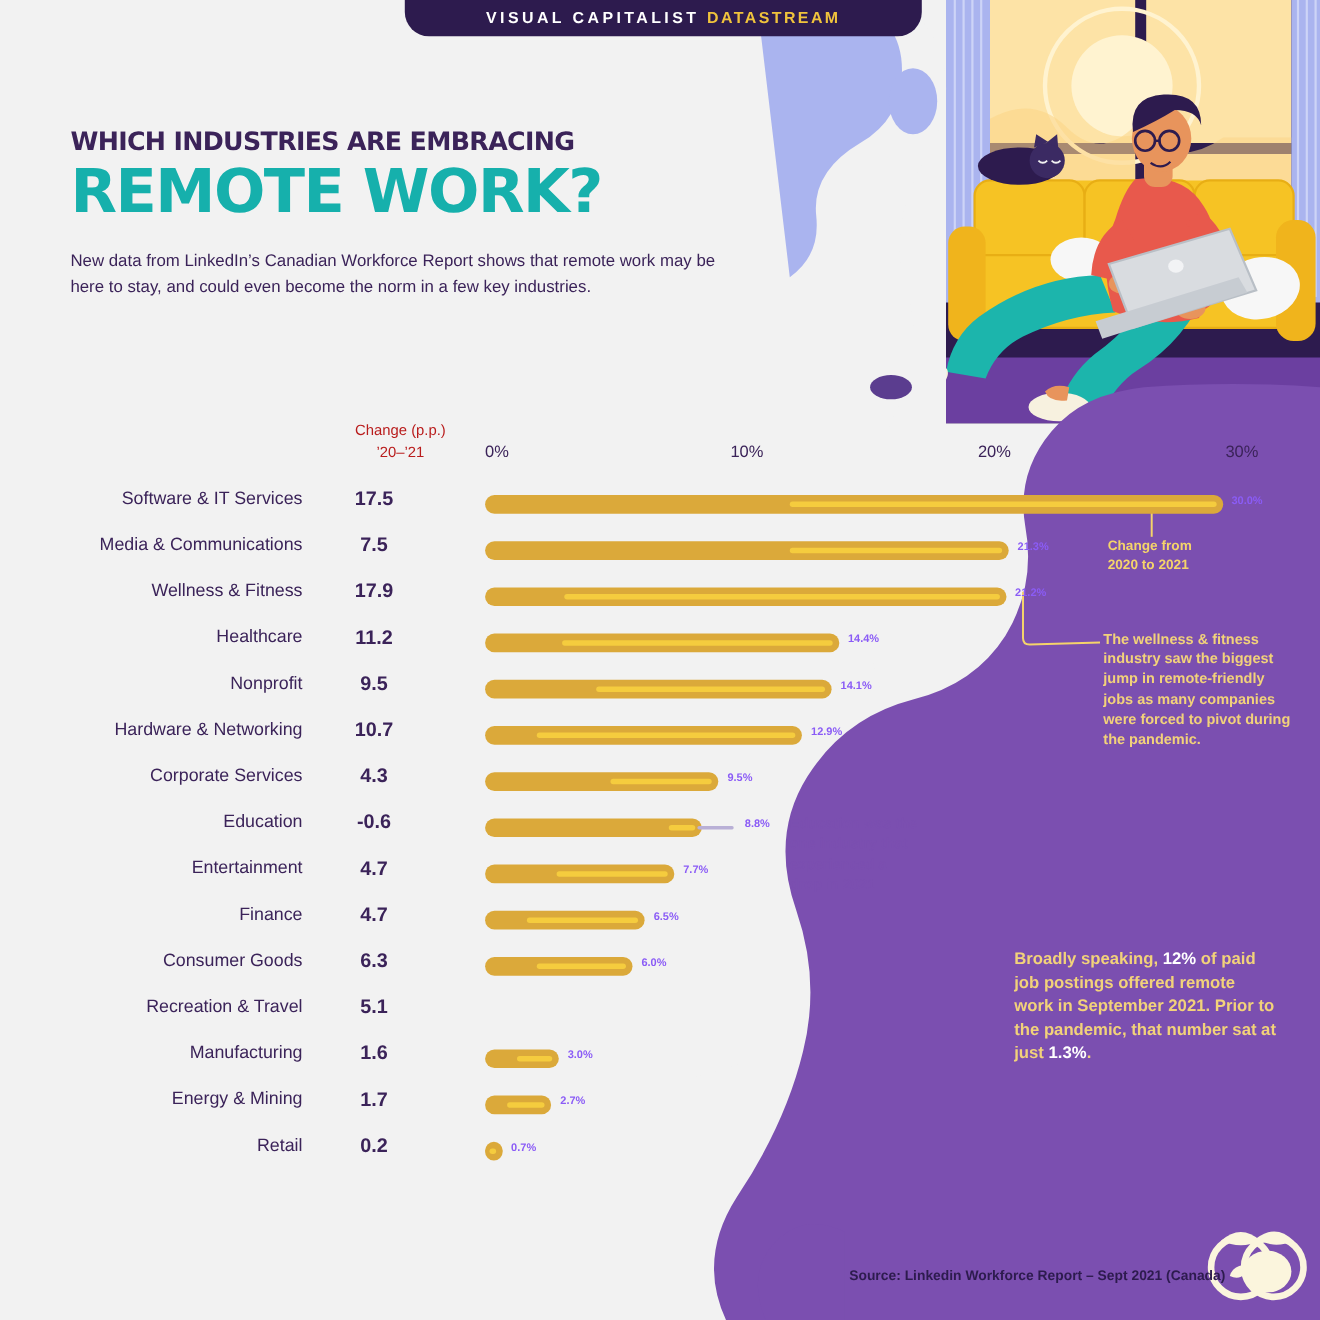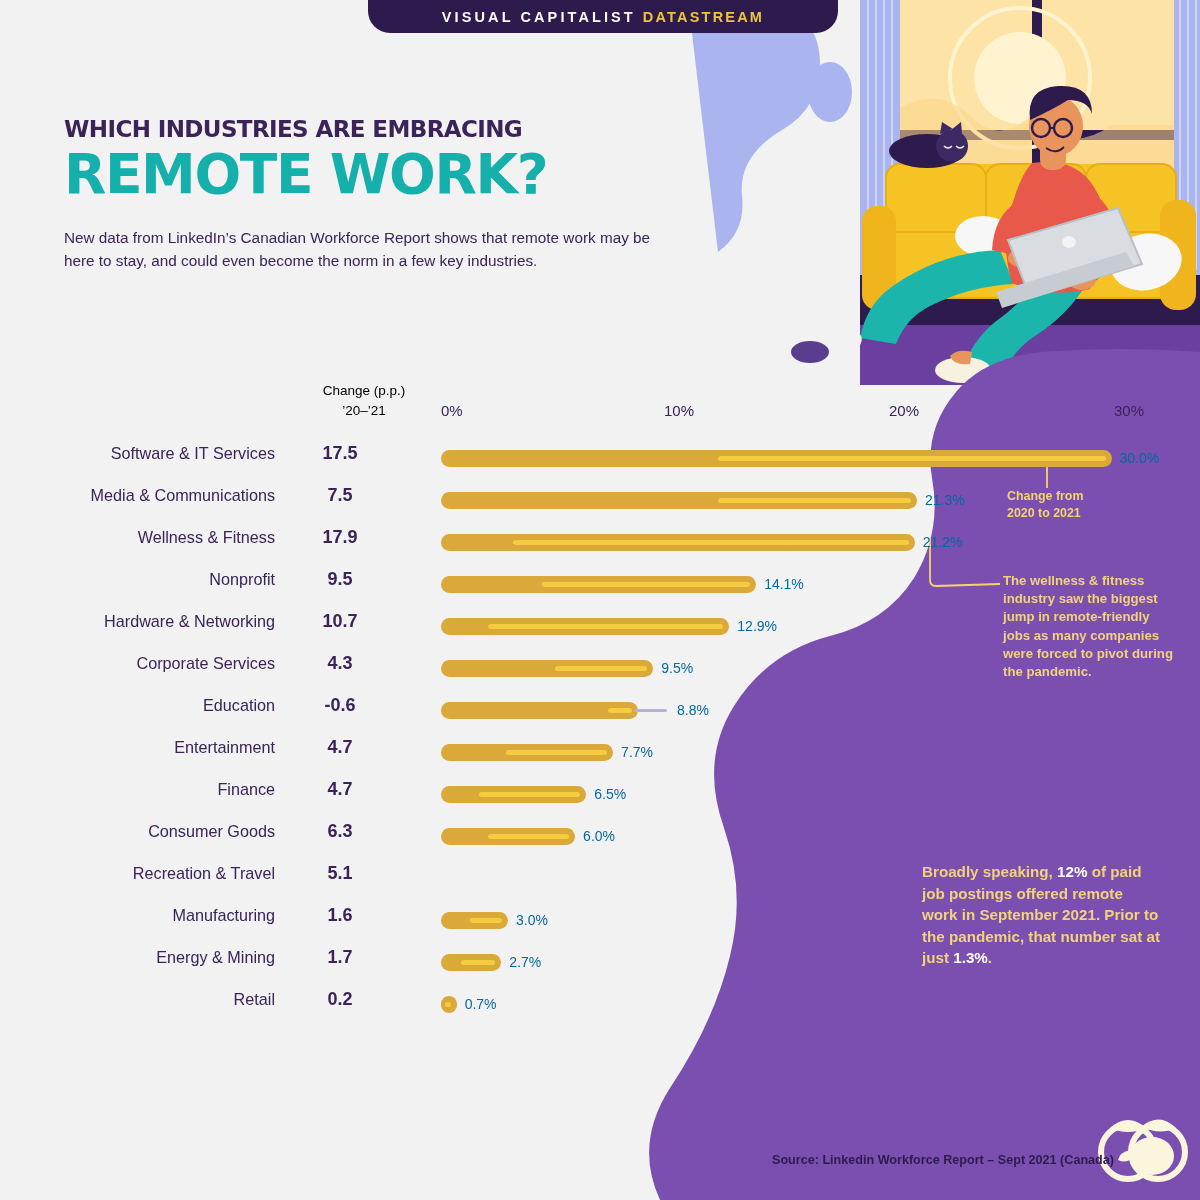--- a/index.html
+++ b/index.html
@@ -44,21 +44,21 @@
   }
   .sub {
     margin-top:22px; font-size:15.3px; line-height:1.55; color:#3b2359;
     max-width:615px;
   }
 
   
   .chart { position:absolute; left:0; top:0; width:1200px; height:1200px; z-index:25; }
 
   .axis-head { position:absolute; left:299px; top:381px; width:130px; text-align:center;
-               font-size:13.5px; color:#000000; line-height:1.45; }
+               font-size:13.5px; color:#b91c1c; line-height:1.45; }
 
   .tick { position:absolute; top:402px; font-size:15px; color:#3b2359; }
   .tick.inpurple { color:#3b2359; }
 
   .rows { position:absolute; left:0; top:438px; width:1200px; }
   .row { position:relative; height:42px; }
 
   .r-label {
     position:absolute; left:60px; width:215px; text-align:right; top:6px;
     font-size:16.2px; color:#3b2359; white-space:nowrap;
@@ -75,22 +75,22 @@
   }
   .bar-inner {
     position:absolute; top:18px; height:5px;
     background:#f5cc3e; border-radius:3px;
   }
   .bar-neg {
     position:absolute; top:19px; height:3px;
     background:#b9b0d6; border-radius:2px;
   }
   .r-val {
-    position:absolute; top:12px; font-size:14px; font-weight:normal;
-    color:#0369a1; white-space:nowrap;
+    position:absolute; top:12px; font-size:10px; font-weight:bold;
+    color:#8b5cf6; white-space:nowrap;
   }
 
   
   .callout { position:absolute; z-index:30; }
   .co-change {
     left:1007px; top:488px; width:120px;
     color:#f5d46a; font-size:12.4px; font-weight:bold; line-height:1.35;
   }
   .co-wellness {
     left:1003px; top:572px; width:172px;
@@ -279,20 +279,29 @@
         <div class="row">
           <div class="r-label">Wellness &amp; Fitness</div>
           <div class="r-change">17.9</div>
           <div class="r-track">
             <div class="bar" style="width: 473.82px;"></div>
             <div class="bar-inner" style="left: 71.755px; width: 396.065px;"></div>
             <div class="r-val" style="left: 481.82px;">21.2%</div>
           </div>
         </div>
         <div class="row">
+          <div class="r-label">Healthcare</div>
+          <div class="r-change">11.2</div>
+          <div class="r-track">
+            <div class="bar" style="width: 321.84px;"></div>
+            <div class="bar-inner" style="left: 69.52px; width: 246.32px;"></div>
+            <div class="r-val" style="left: 329.84px;">14.4%</div>
+          </div>
+        </div>
+        <div class="row">
           <div class="r-label">Nonprofit</div>
           <div class="r-change">9.5</div>
           <div class="r-track">
             <div class="bar" style="width: 315.135px;"></div>
             <div class="bar-inner" style="left: 100.81px; width: 208.325px;"></div>
             <div class="r-val" style="left: 323.135px;">14.1%</div>
           </div>
         </div>
         <div class="row">
           <div class="r-label">Hardware &amp; Networking</div>

